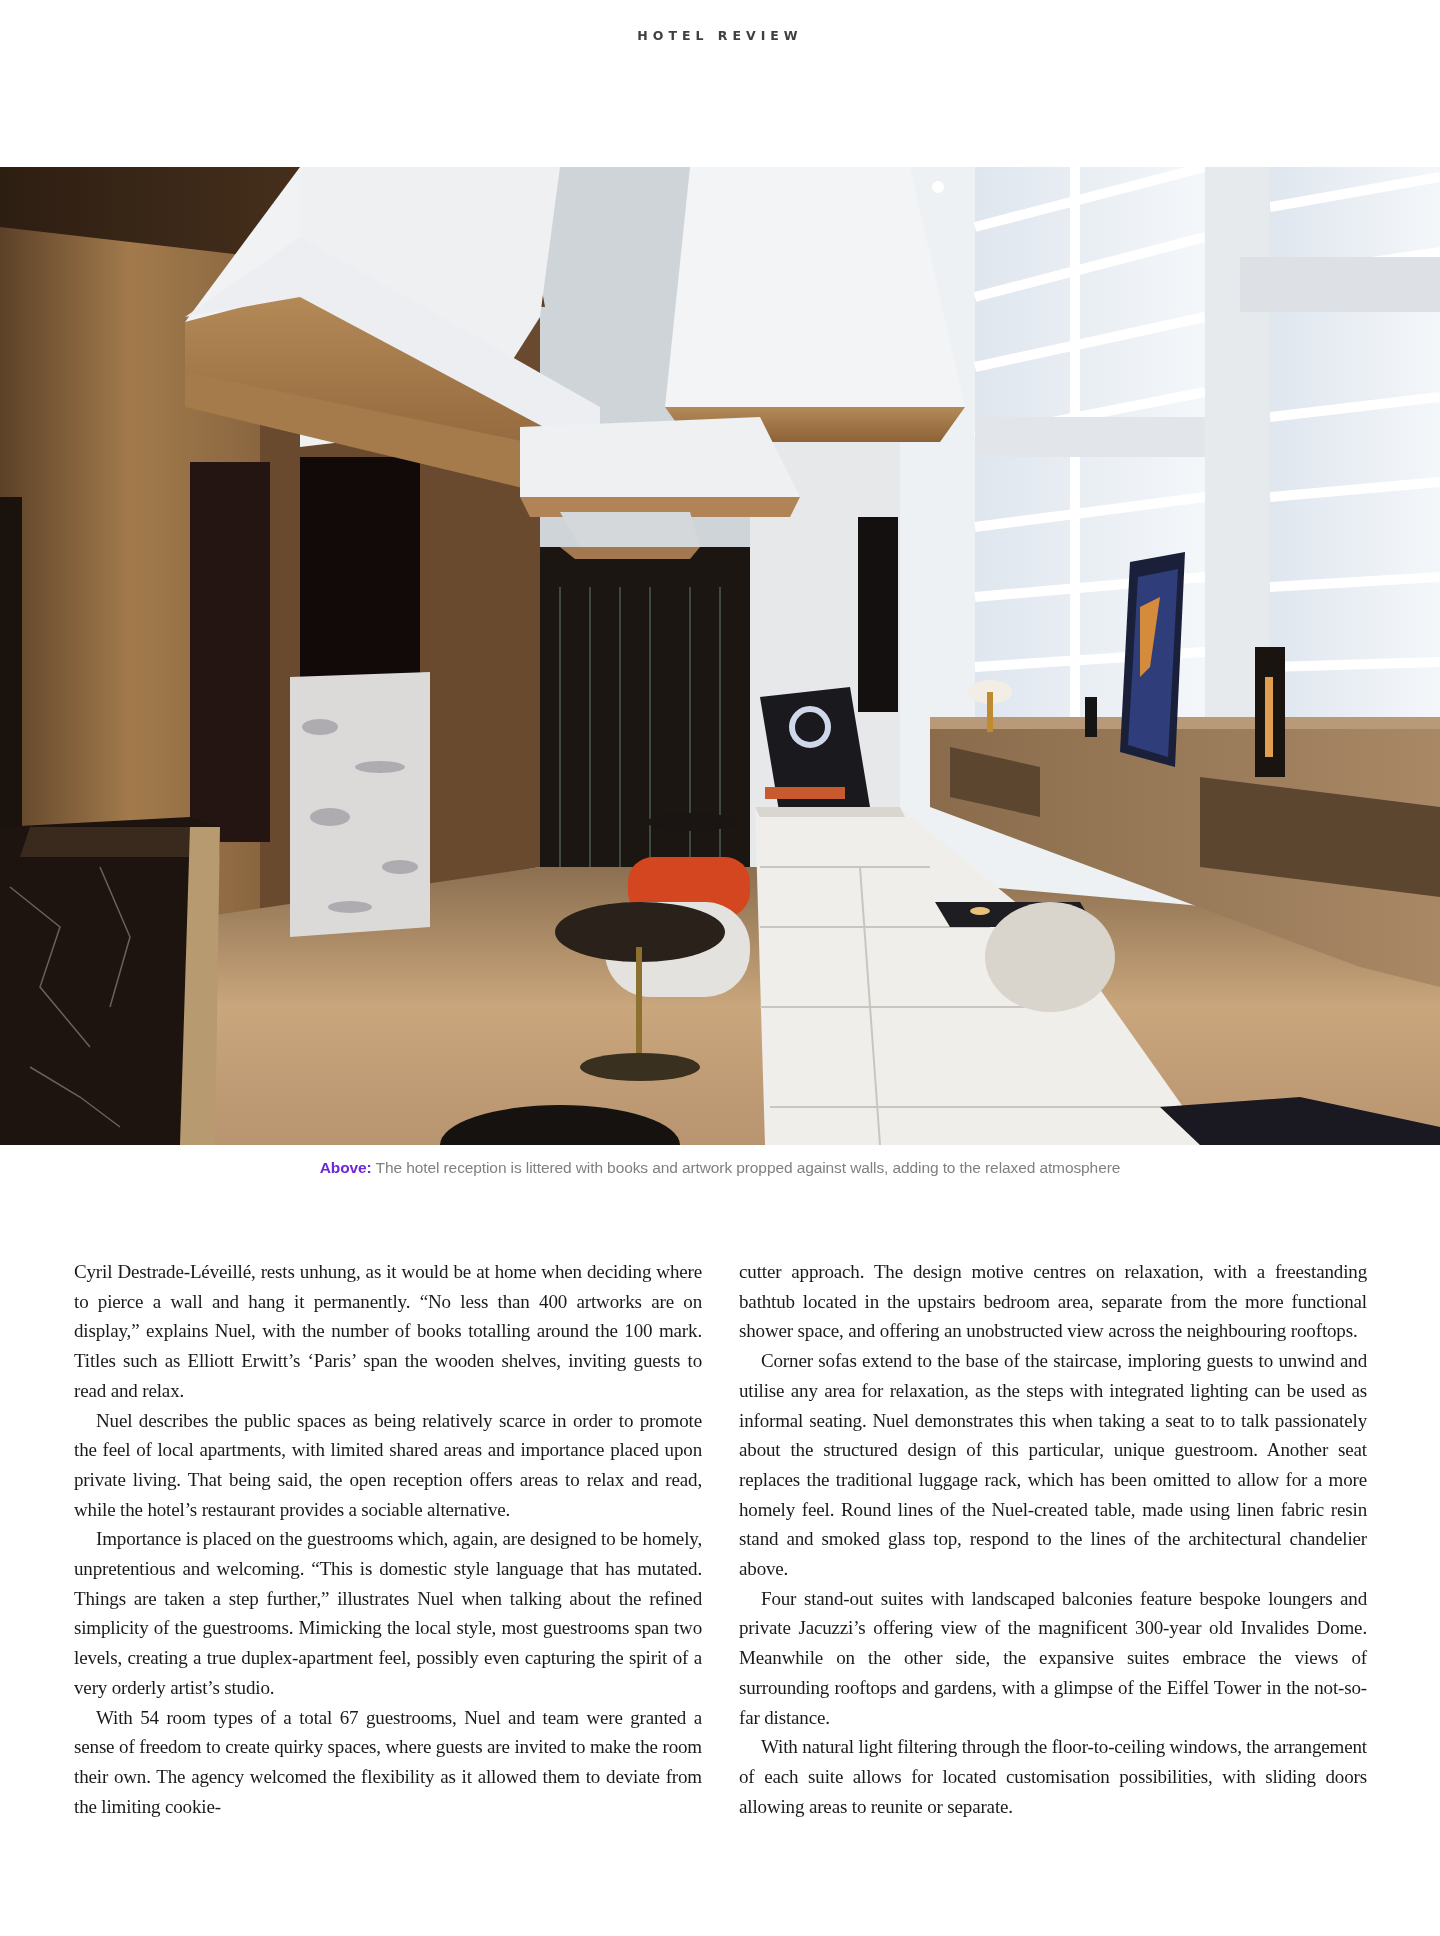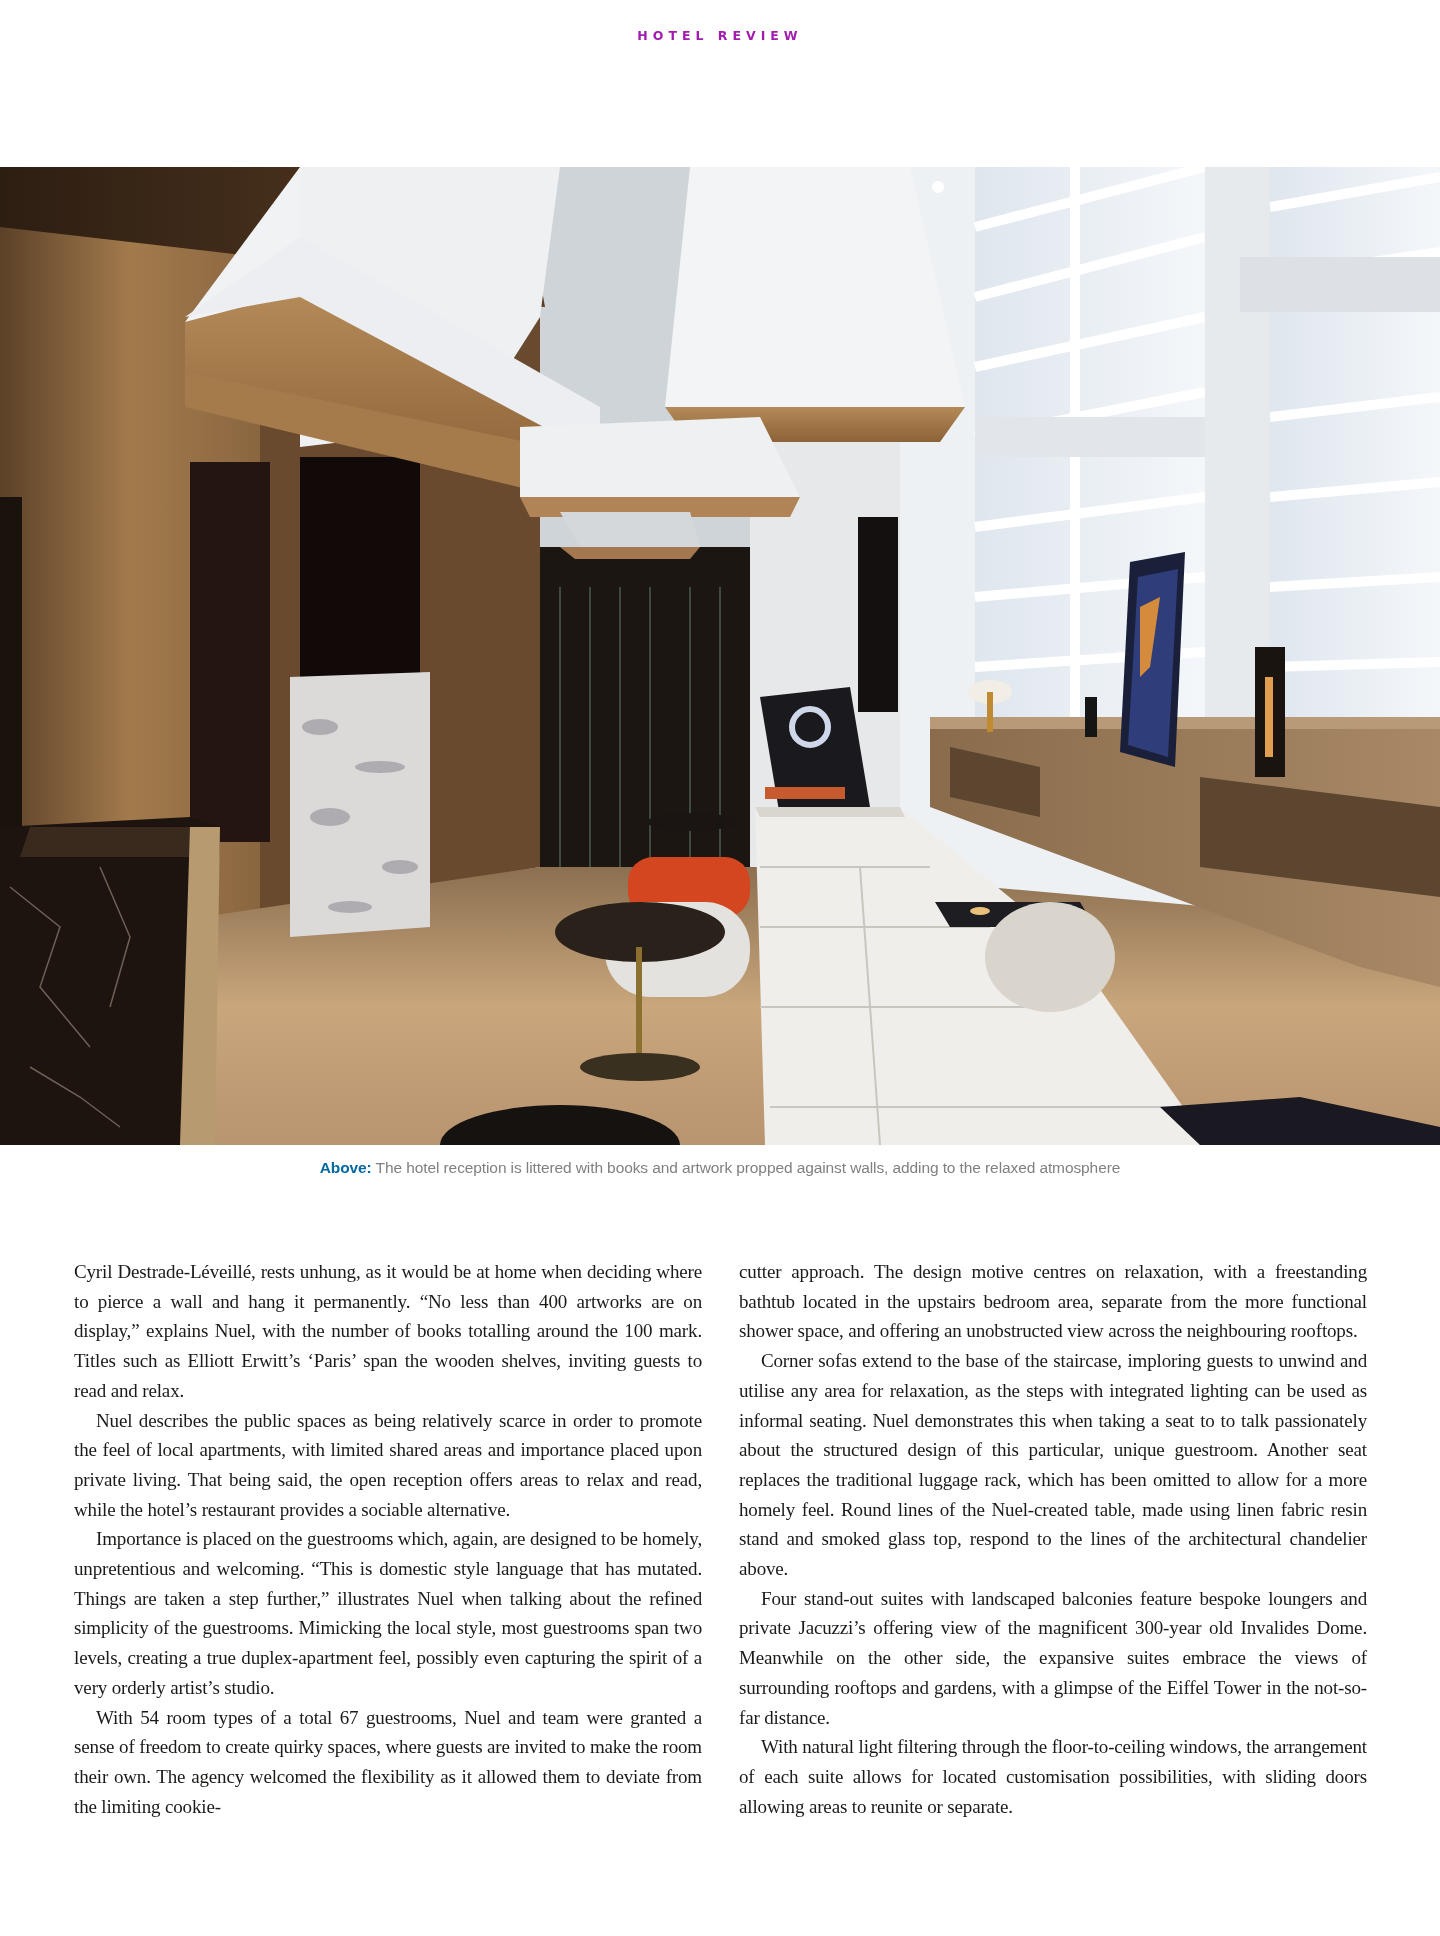--- a/index.html
+++ b/index.html
@@ -2,35 +2,35 @@
 <html><head>
   <meta charset="utf-8">
   <style>
     * { margin: 0; padding: 0; box-sizing: border-box; }
     html, body { width: 1440px; height: 1936px; background: #ffffff; overflow: hidden; }
     body { position: relative; font-family: "Liberation Serif", serif; color: #1c1a18; }
 
     .running-head {
       position: absolute; top: 28px; left: 0; width: 1440px; text-align: center;
       font-family: "DejaVu Sans", sans-serif; font-size: 12.5px; font-weight: bold;
-      letter-spacing: 5px; color: #a21caf;
+      letter-spacing: 5px; color: #404040;
     }
 
     .photo {
       position: absolute; top: 167px; left: 0; width: 1440px; height: 978px;
       overflow: hidden; background: #7a5a3a;
     }
     .photo svg { display: block; width: 100%; height: 100%; }
 
     .caption {
       position: absolute; top: 1159px; left: 0; width: 1440px; text-align: center;
       font-family: "Liberation Sans", sans-serif; font-size: 15.5px; color: #808080;
       letter-spacing: -0.1px;
     }
-    .caption b { color: #0369a1; font-weight: bold; }
+    .caption b { color: #6d28d9; font-weight: bold; }
 
     .columns {
       position: absolute; top: 1257px; left: 74px; width: 1293px;
       display: flex; justify-content: space-between;
     }
     .col { width: 628px; }
     .col p {
       font-size: 19px; line-height: 29.7px; text-align: justify;
       text-indent: 22px; hyphens: none; letter-spacing: -0.15px;
     }

